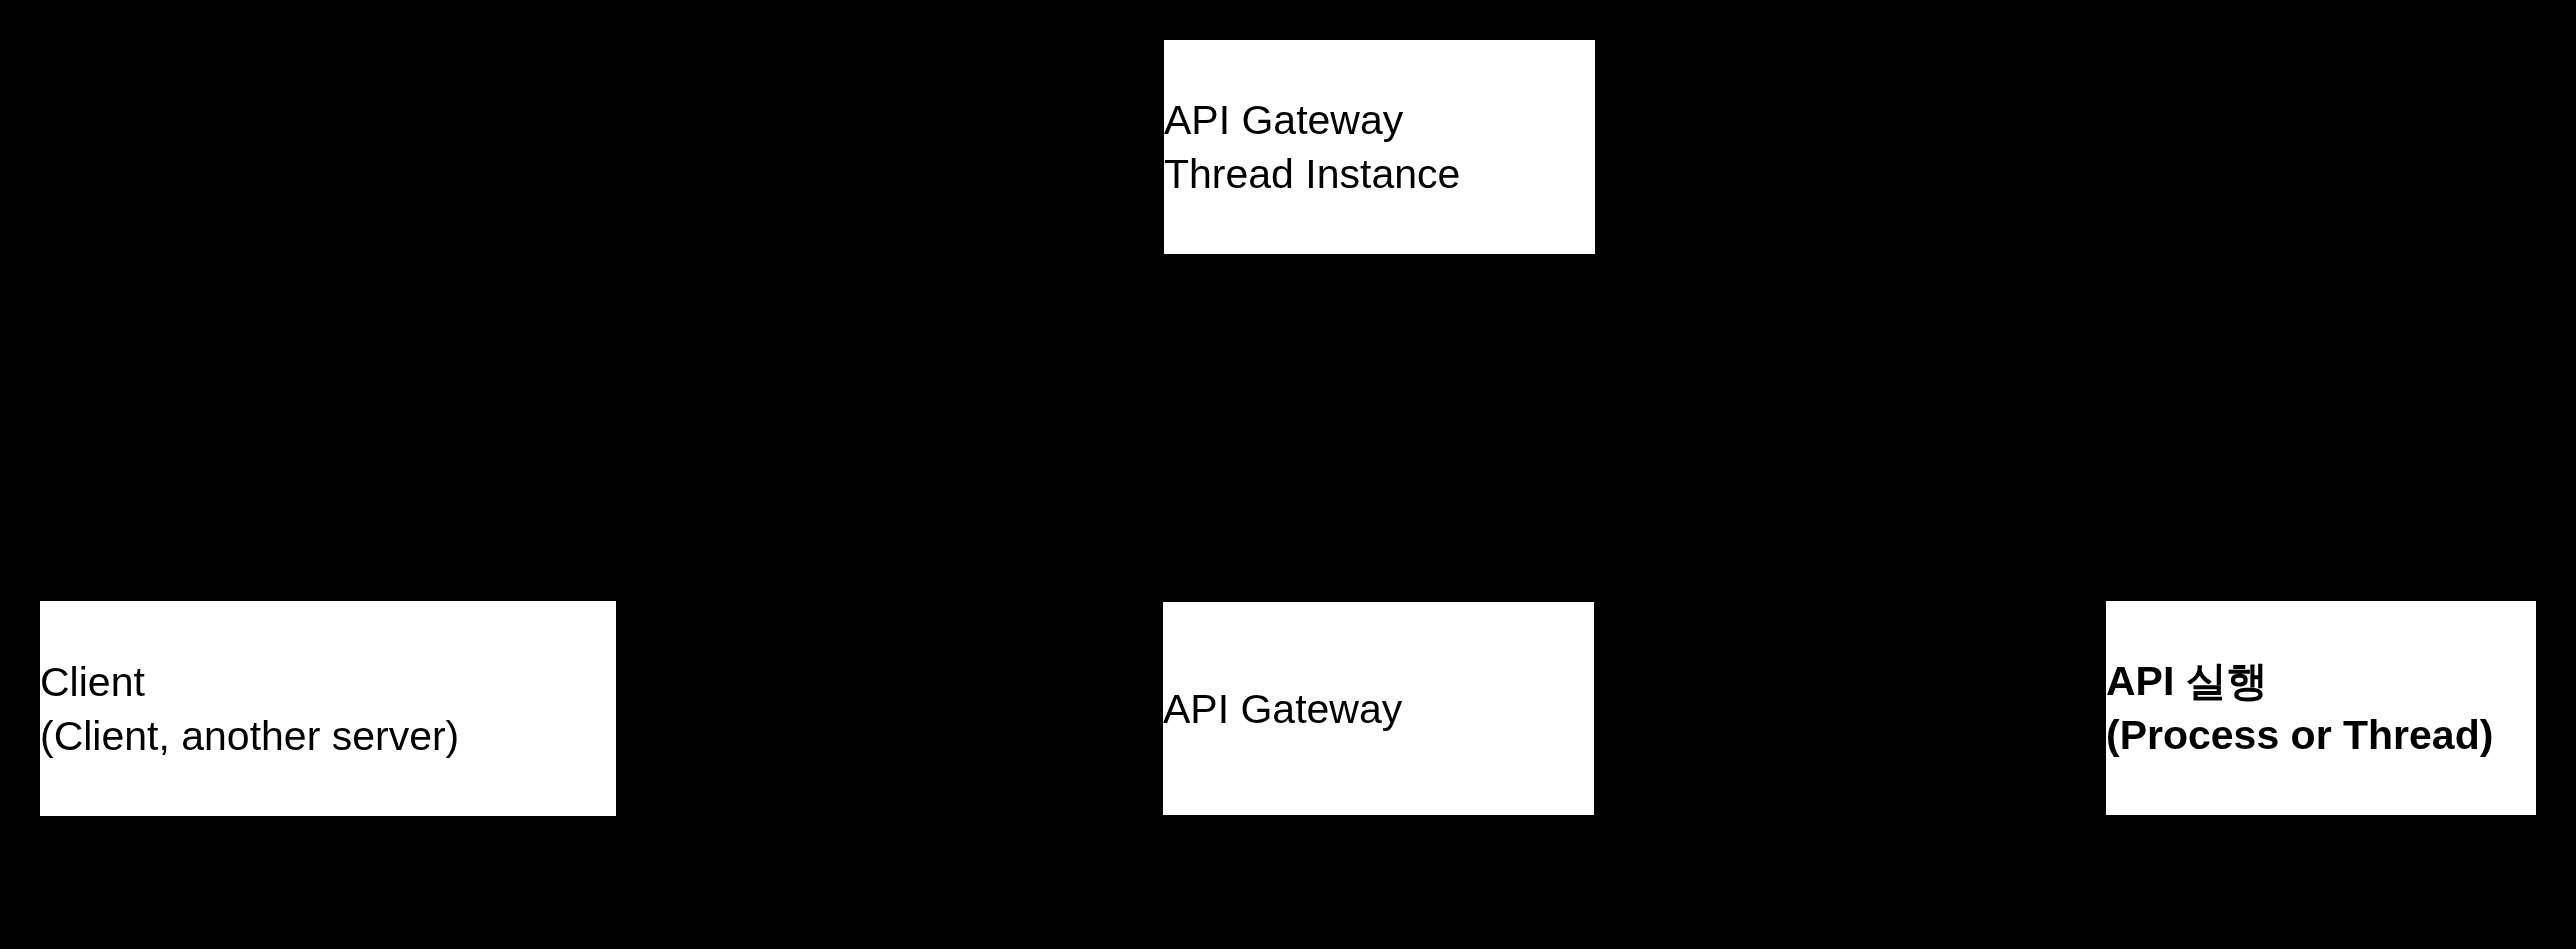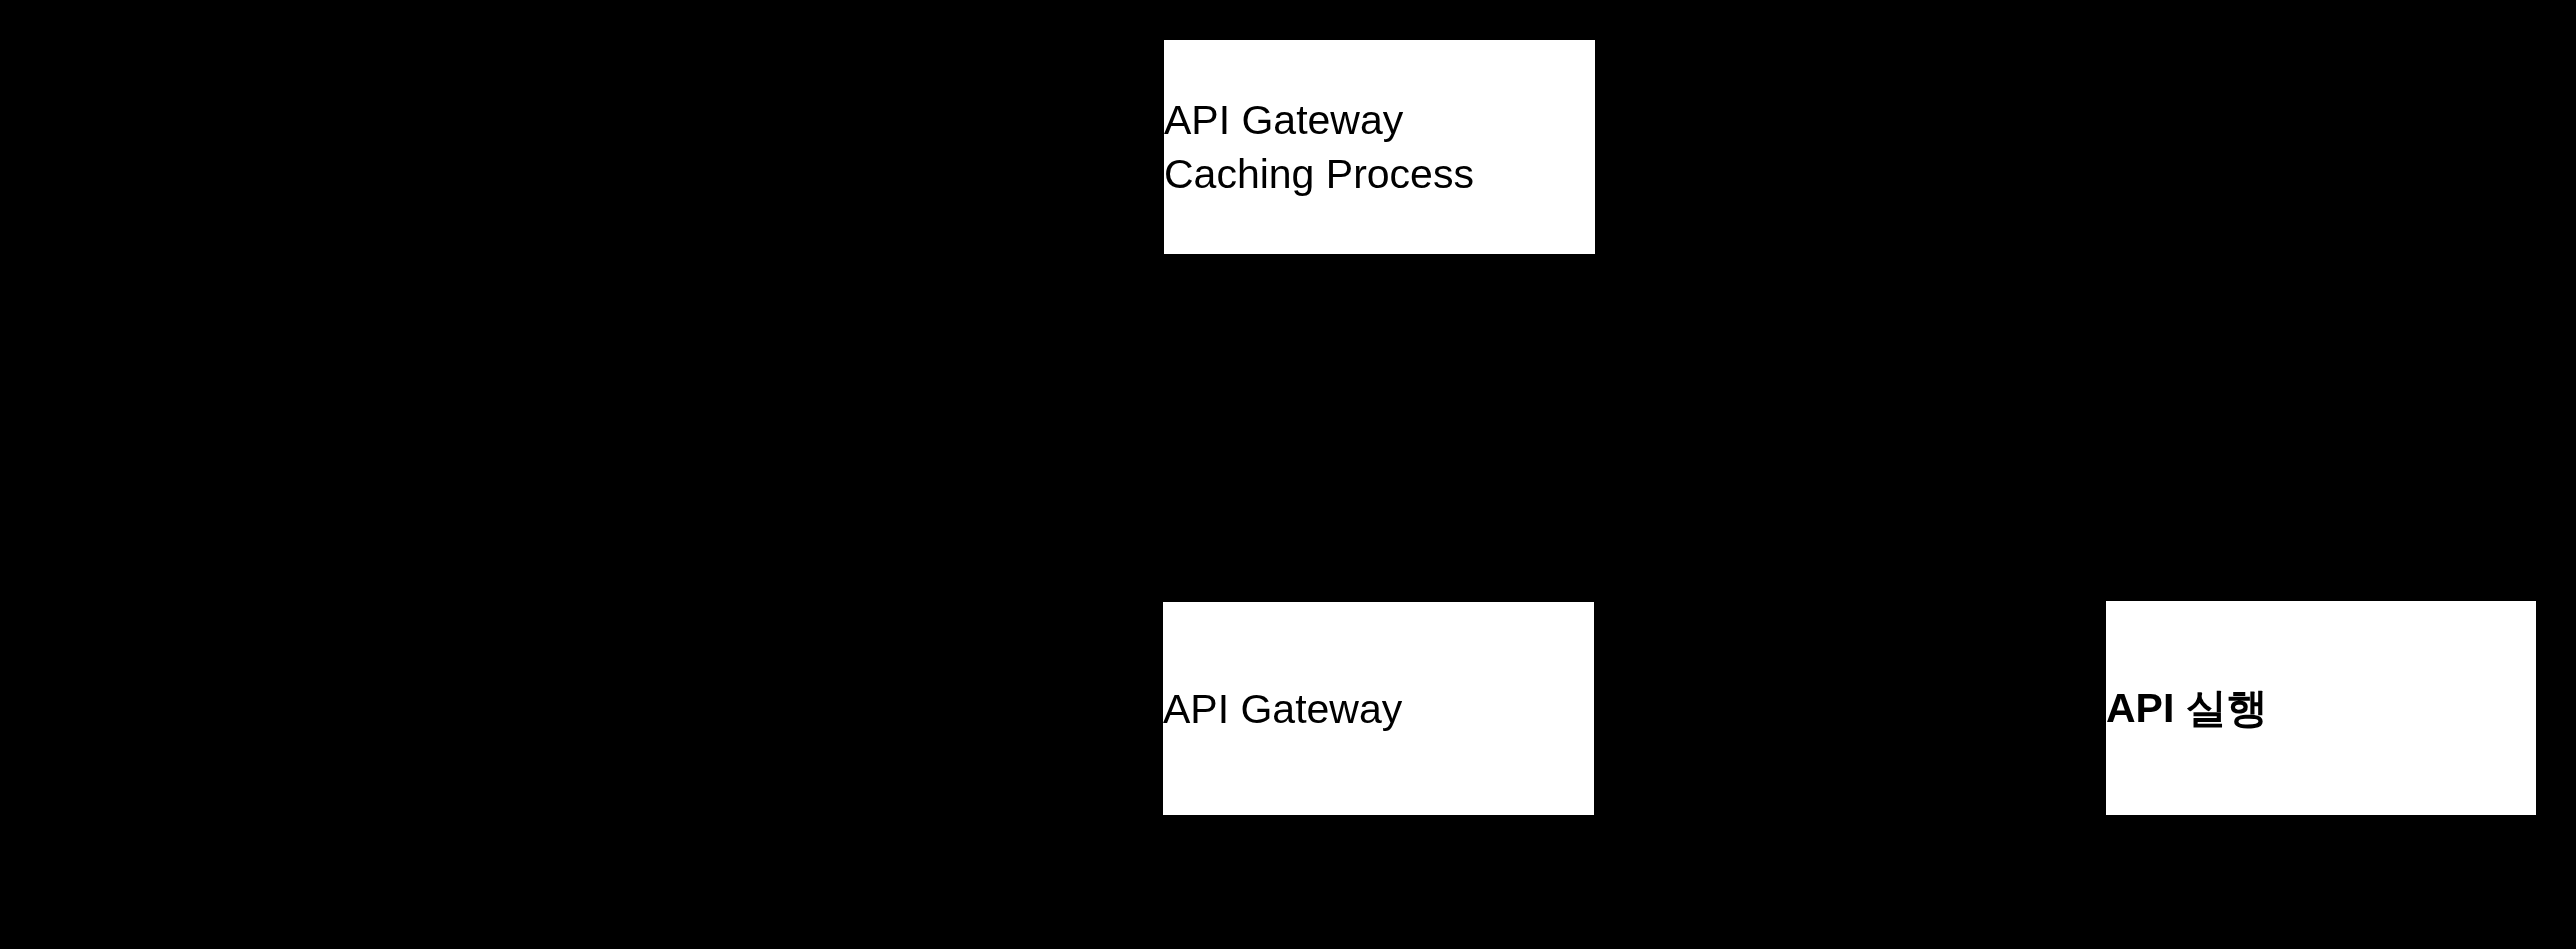--- a/index.html
+++ b/index.html
@@ -36,26 +36,31 @@
   .node--gateway { left: 1163px; top: 602px; width: 431px; height: 213px; }
   .node--exec    { left: 2106px; top: 601px; width: 430px; height: 214px; font-weight: bold; }
 </style>
 </head>
 <body>
 
 <div class="canvas">
 
   <div class="node node--cache">
     <span class="line">API Gateway</span>
-    <span class="line">Caching Process</span>
+    <span class="line">Thread Instance</span>
   </div>
 
+  <div class="node node--client">
+    <span class="line">Client</span>
+    <span class="line">(Client, another server)</span>
+  </div>
 
   <div class="node node--gateway">
     <span class="line">API Gateway</span>
   </div>
 
   <div class="node node--exec">
     <span class="line">API 실행</span>
+    <span class="line">(Process or Thread)</span>
   </div>
 
 </div>
 
 
 </body></html>

